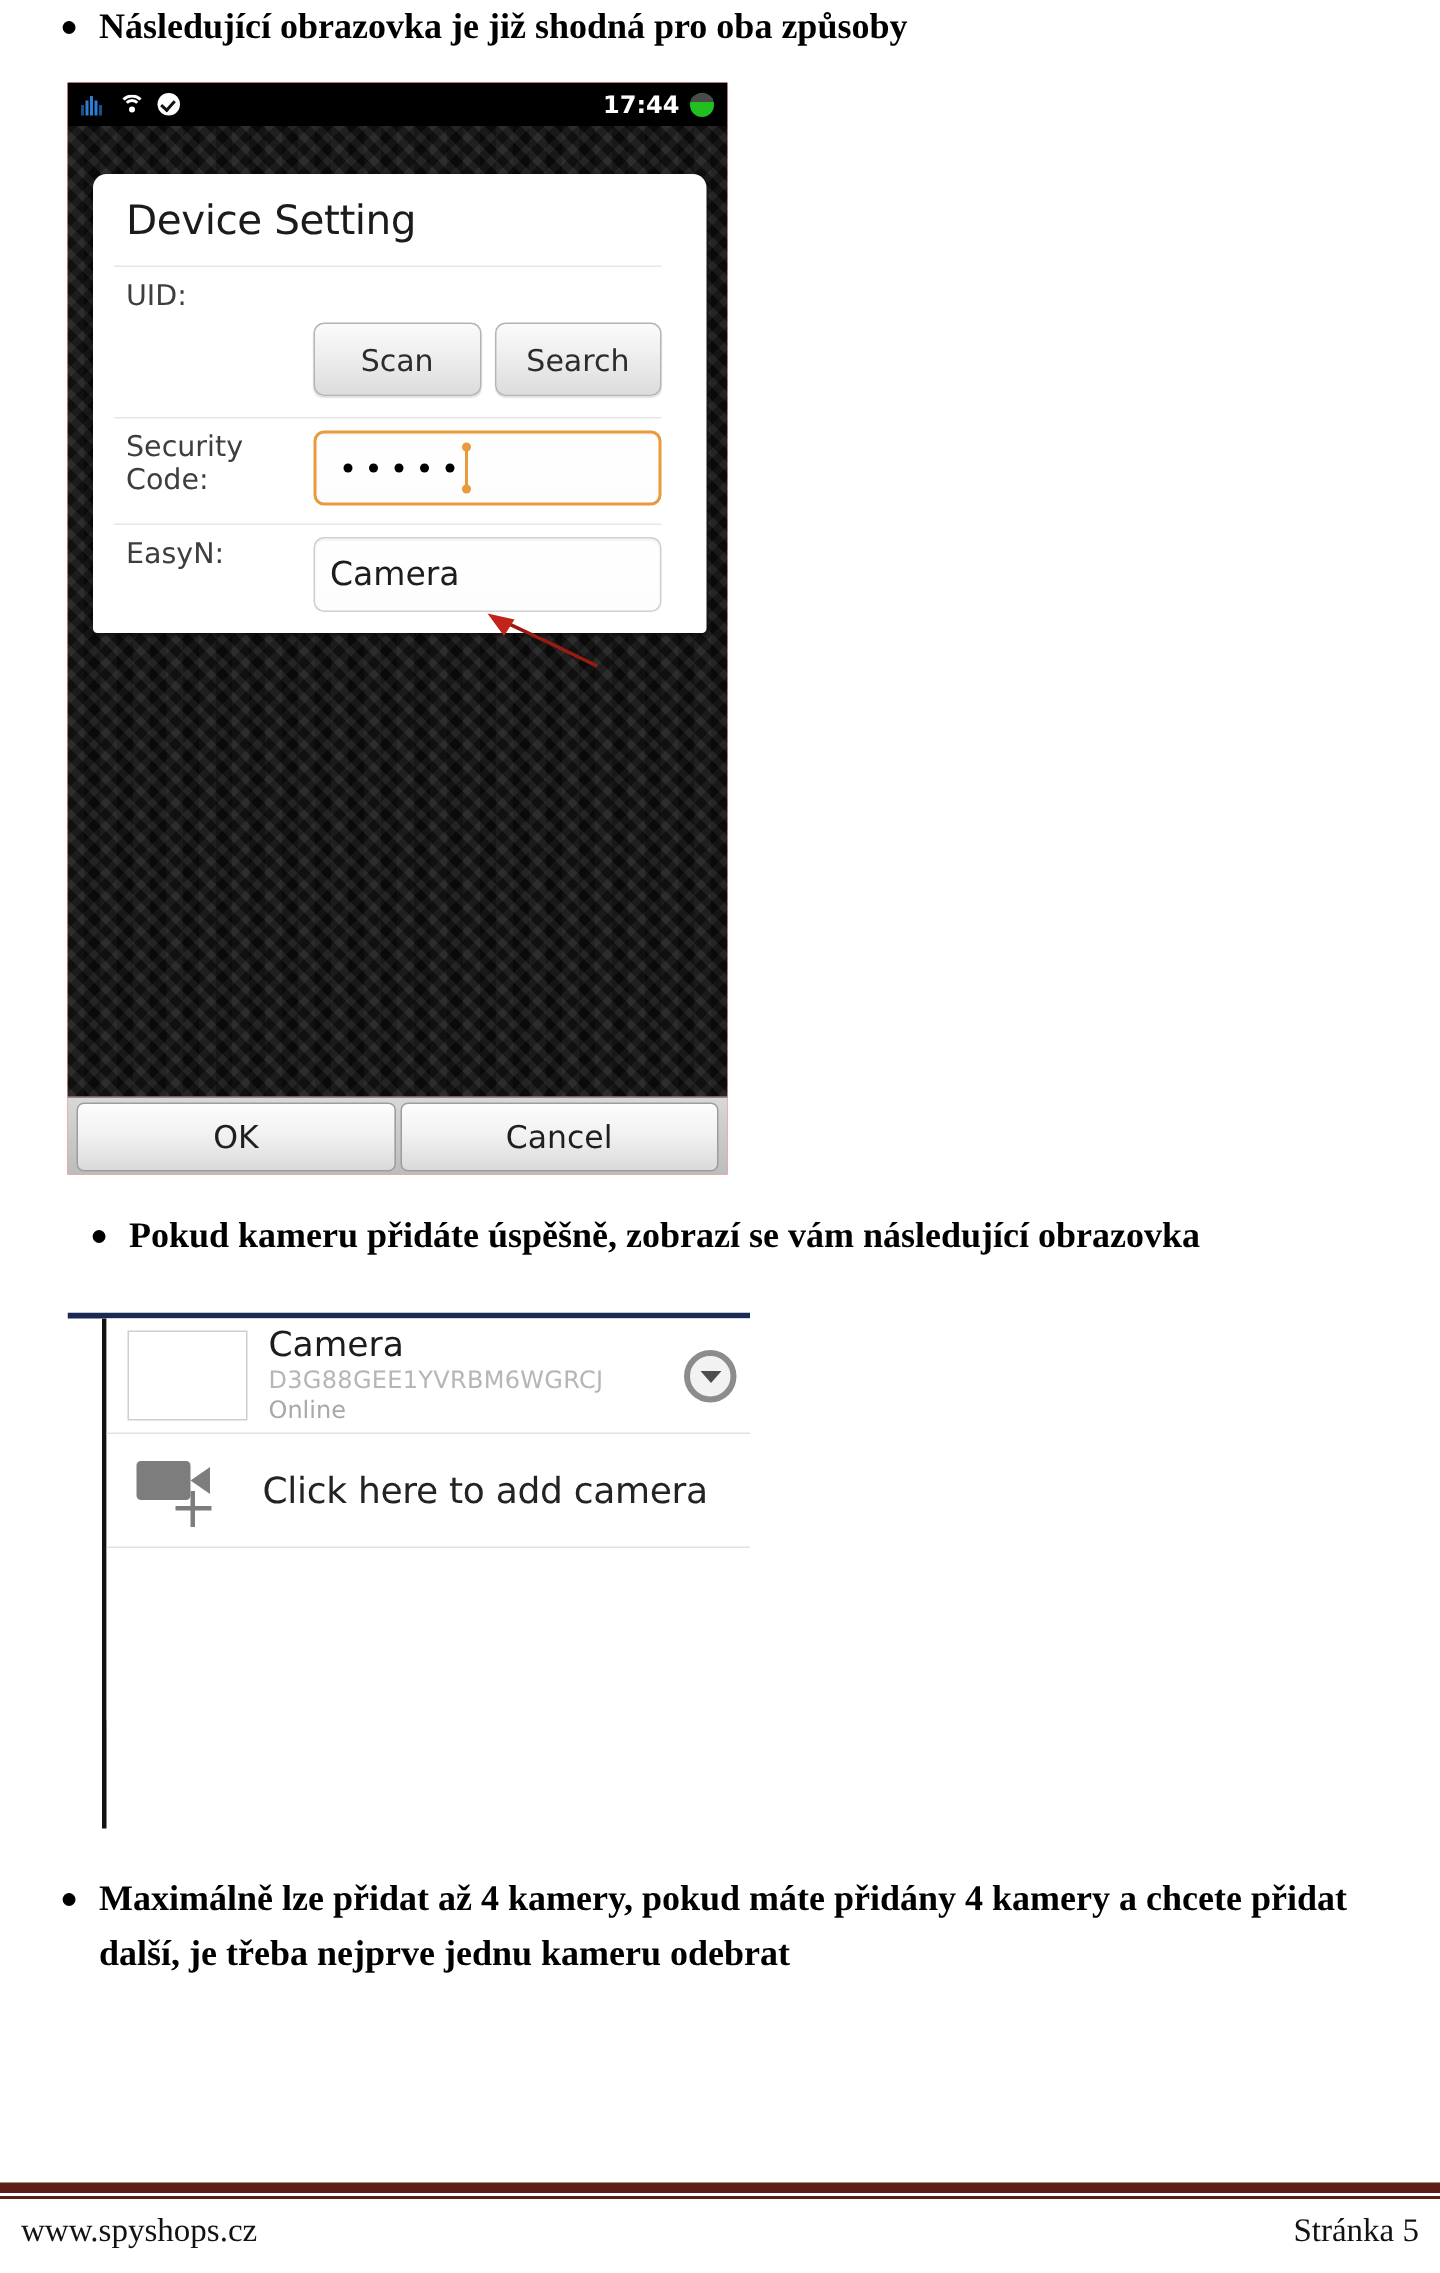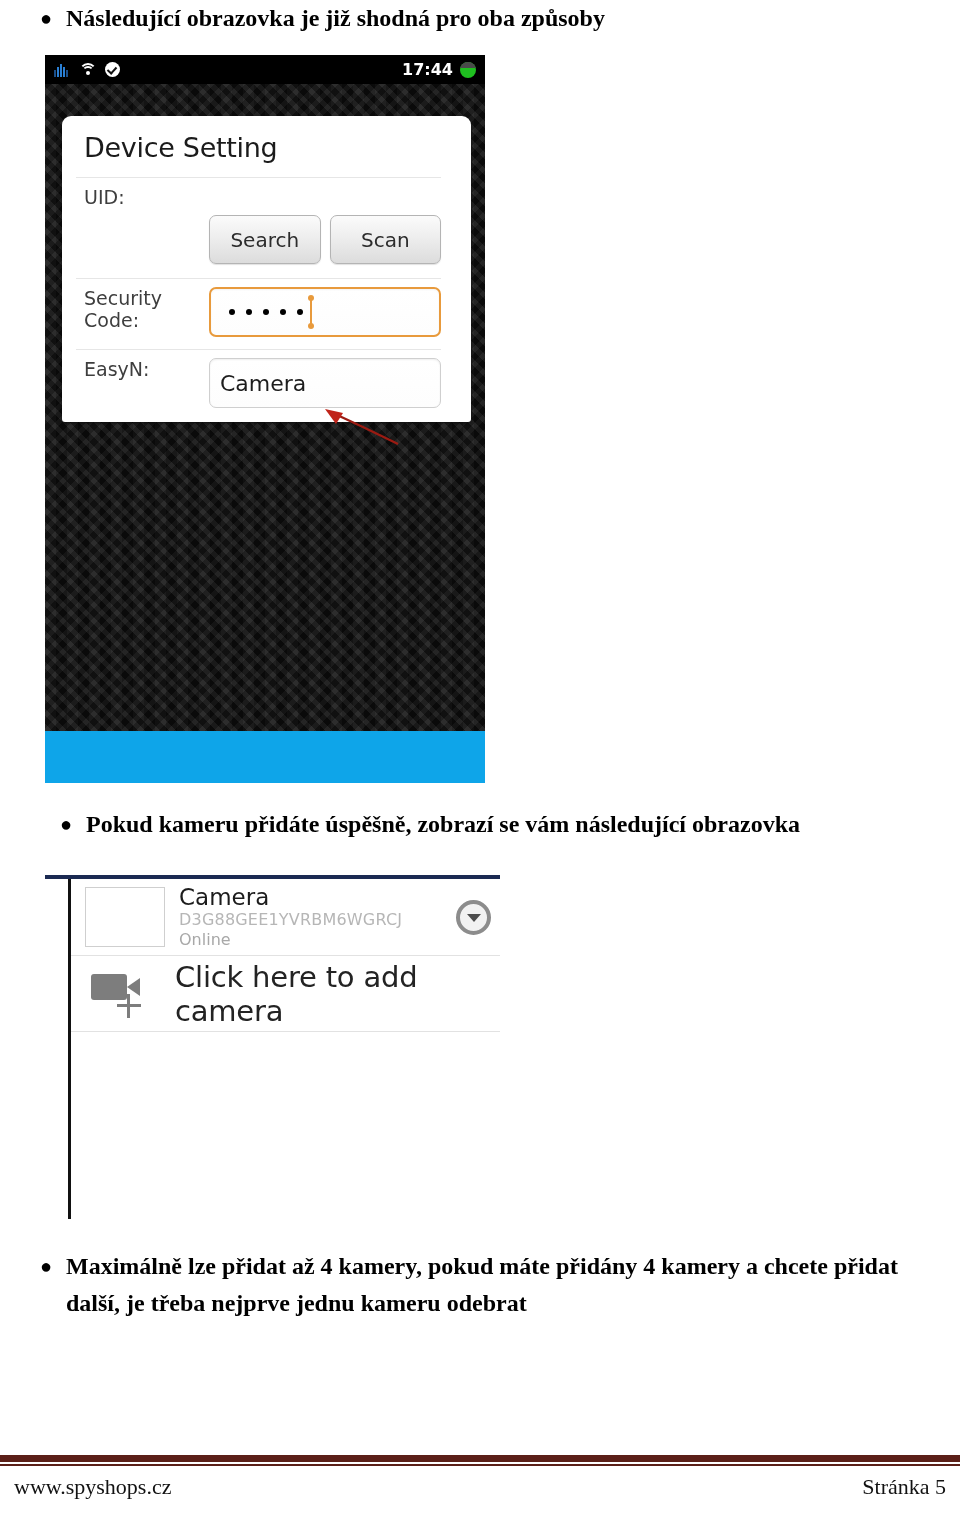--- a/index.html
+++ b/index.html
@@ -44,21 +44,21 @@
     box-sizing: border-box;
     overflow: hidden;
   }
 
   
   #shot1 {
     left: 45px;
     top: 55px;
     width: 440px;
     height: 728px;
-    background: #0ea5e9;
+    background: #ef4444;
   }
   .statusbar {
     position: relative;
     height: 29px;
     background: #000000;
     display: flex;
     align-items: center;
     padding: 0 9px;
     box-sizing: border-box;
   }
@@ -497,23 +497,24 @@
   .add-cam-icon .plus-v,
   .add-cam-icon .plus-h {
     position: absolute;
     background: #7d7d7d;
   }
   .add-cam-icon .plus-v { left: 36px; top: 24px; width: 3px; height: 24px; }
   .add-cam-icon .plus-h { left: 26px; top: 34px; width: 24px; height: 3px; }
   .add-label {
     margin-left: 18px;
     font-family: "DejaVu Sans", sans-serif;
-    font-size: 29px;
+    font-size: 24px;
     color: #232323;
     letter-spacing: -0.2px;
+    text-align: center;
   }
   .s2-blank { flex: 1 1 auto; background: #fff; }
 
   
   .footer-rule {
     position: absolute;
     left: 0;
     width: 960px;
   }
   .footer-rule .l1 { height: 7px; background: #5b1f18; }
@@ -563,22 +564,22 @@
     <div class="s1-card">
       <div class="card-title">Device Setting</div>
       <div class="hr-light"></div>
 
       <div class="frow">
         <div class="flabel">UID:</div>
       </div>
 
       <div class="btnrow">
         <div class="spacer"></div>
+        <div class="gbtn">Scan</div>
         <div class="gbtn">Search</div>
-        <div class="gbtn">Scan</div>
       </div>
 
       <div style="height:14px"></div>
       <div class="hr-light"></div>
 
       <div class="frow">
         <div class="flabel">Security Code:</div>
         <div class="fctl">
           <div class="inp focus">
             <span class="dots">
@@ -603,20 +604,24 @@
         </div>
       </div>
     </div>
 
     <svg class="arrow-anno" viewBox="0 0 110 50">
       <path d="M103,42 L70,26 L40,12" stroke="#9b1b12" stroke-width="2.4" fill="none"></path>
       <path d="M30,7 L48,11 L41,22 Z" fill="#c0241a"></path>
     </svg>
   </div>
 
+  <div class="s1-footer">
+    <div class="fbtn">OK</div>
+    <div class="fbtn">Cancel</div>
+  </div>
 </div>
 
 <div class="doc-bullet" style="left:60px; top:806px; width:860px;">
   <span class="bullet-dot">●</span>
   <span class="bullet-text">Pokud kameru přidáte úspěšně, zobrazí se vám následující obrazovka</span>
 </div>
 
 <div class="shot" id="shot2">
   <div class="s2-topline"></div>
 

